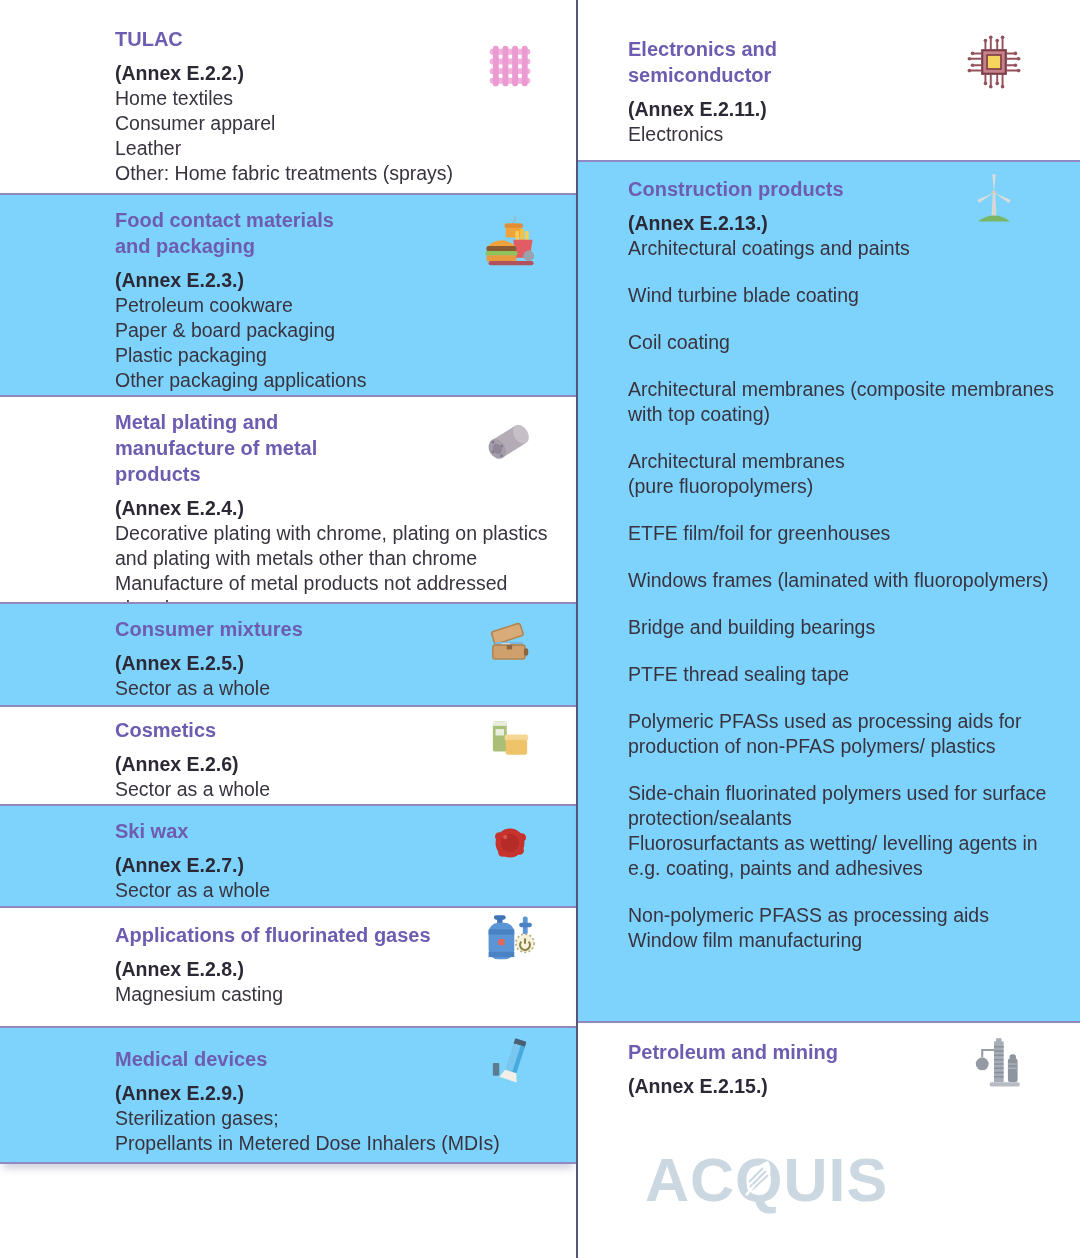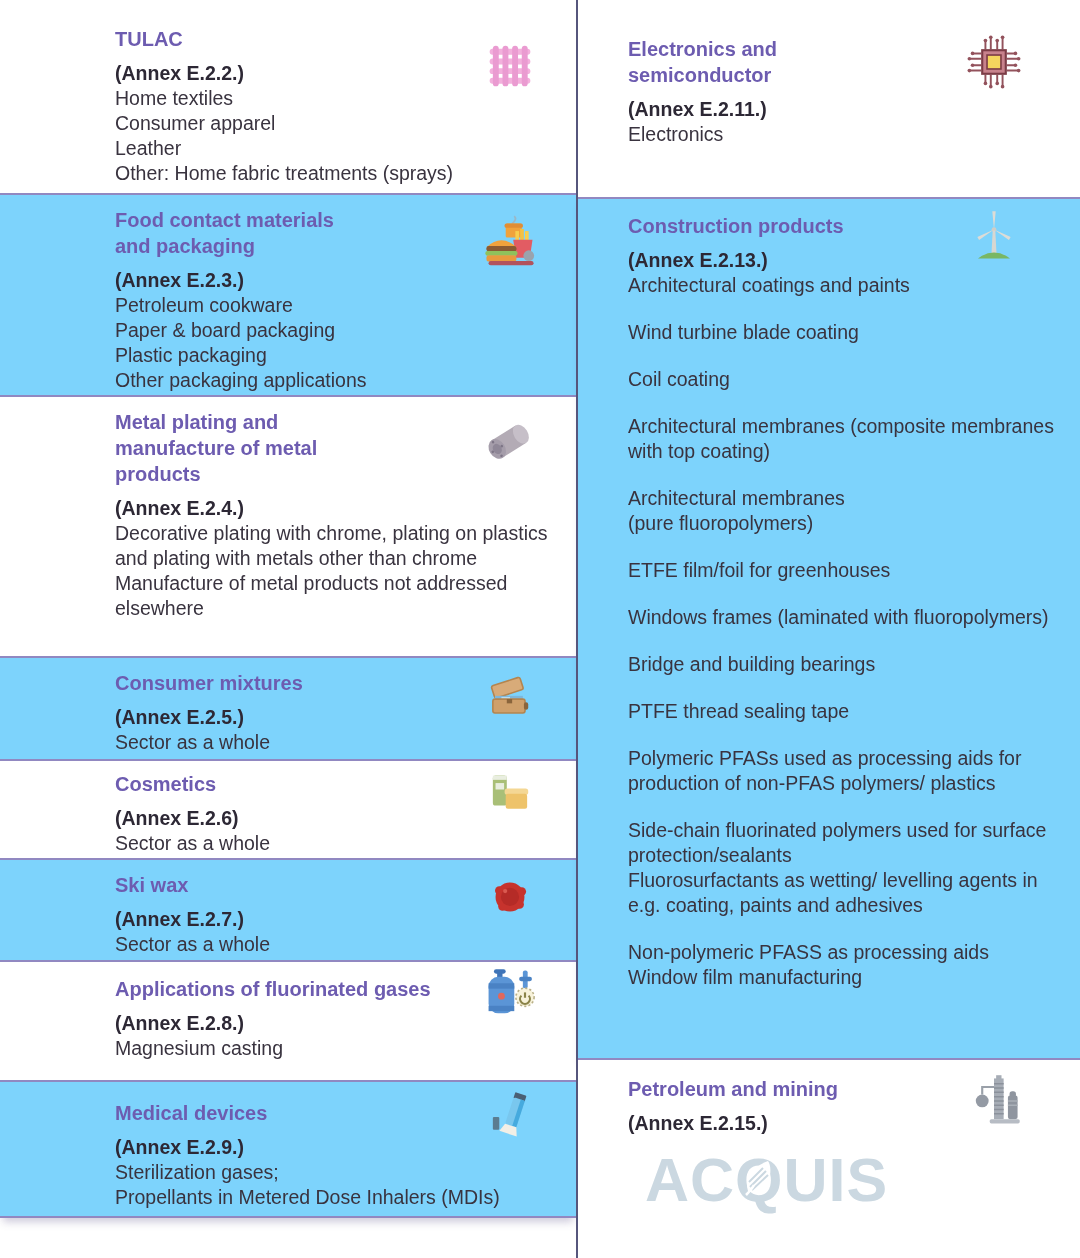--- a/index.html
+++ b/index.html
@@ -73,21 +73,21 @@
             <path d="M31 23 h18 l-2.5 17 h-13 z" fill="#e25c63"></path>
             <circle cx="45.5" cy="38" r="5" fill="#9aa3ad"></circle>
             <path d="M6 30 q14 -13 28 0 z" fill="#f0a23c"></path>
             <rect x="6" y="29" width="28" height="5" rx="2" fill="#8a5a32"></rect>
             <rect x="5" y="33.5" width="30" height="4.5" rx="2" fill="#8fc15c"></rect>
             <rect x="6" y="37.5" width="28" height="6" rx="2.5" fill="#e89a3e"></rect>
             <rect x="8" y="43" width="42" height="4" rx="2" fill="#b2525c"></rect>
           </svg>
         </span>
   </section>
-      <section class="sec" style="height: 259px; padding-top: 12px; padding-left: 115px; padding-right: 16px;">
+      <section class="sec" style="height: 205px; padding-top: 12px; padding-left: 115px; padding-right: 16px;">
     <h2 class="title">Metal plating and
 manufacture of metal
 products</h2>
     <p class="annex">(Annex E.2.4.)</p>
     <div class="items">
           <div>Decorative plating with chrome, plating on plastics and plating with metals other than chrome</div>
           <div>Manufacture of metal products not addressed elsewhere</div>
         </div>
     <span class="icon" style="right: 36px; top: 14px;">
           <svg viewBox="0 0 56 56">
@@ -194,21 +194,21 @@
               <rect x="33" y="9" width="4" height="26" fill="#46aade"></rect>
               <path d="M26 35 h11 l3 8 h-17 z" fill="#f2efe6"></path>
             </g>
             <rect x="12" y="27" width="6" height="12" rx="1" fill="#5b7c90"></rect>
           </svg>
         </span>
   </section>
     </div>
   <div class="divider"></div>
   <div class="col col-right" id="col-right">
-      <section class="sec" style="height: 197px; padding-top: 36px; padding-left: 50px; padding-right: 24px;">
+      <section class="sec" style="height: 160px; padding-top: 36px; padding-left: 50px; padding-right: 24px;">
     <h2 class="title">Electronics and
 semiconductor</h2>
     <p class="annex">(Annex E.2.11.)</p>
     <div class="items">
           <div>Electronics</div>
         </div>
     <span class="icon" style="right: 56px; top: 32px;">
           <svg viewBox="0 0 56 56">
             <g stroke="#93525c" stroke-width="1.8">
               <path d="M16 20 H8 M16 25 H5 M16 31 H8 M16 36 H5"></path>

